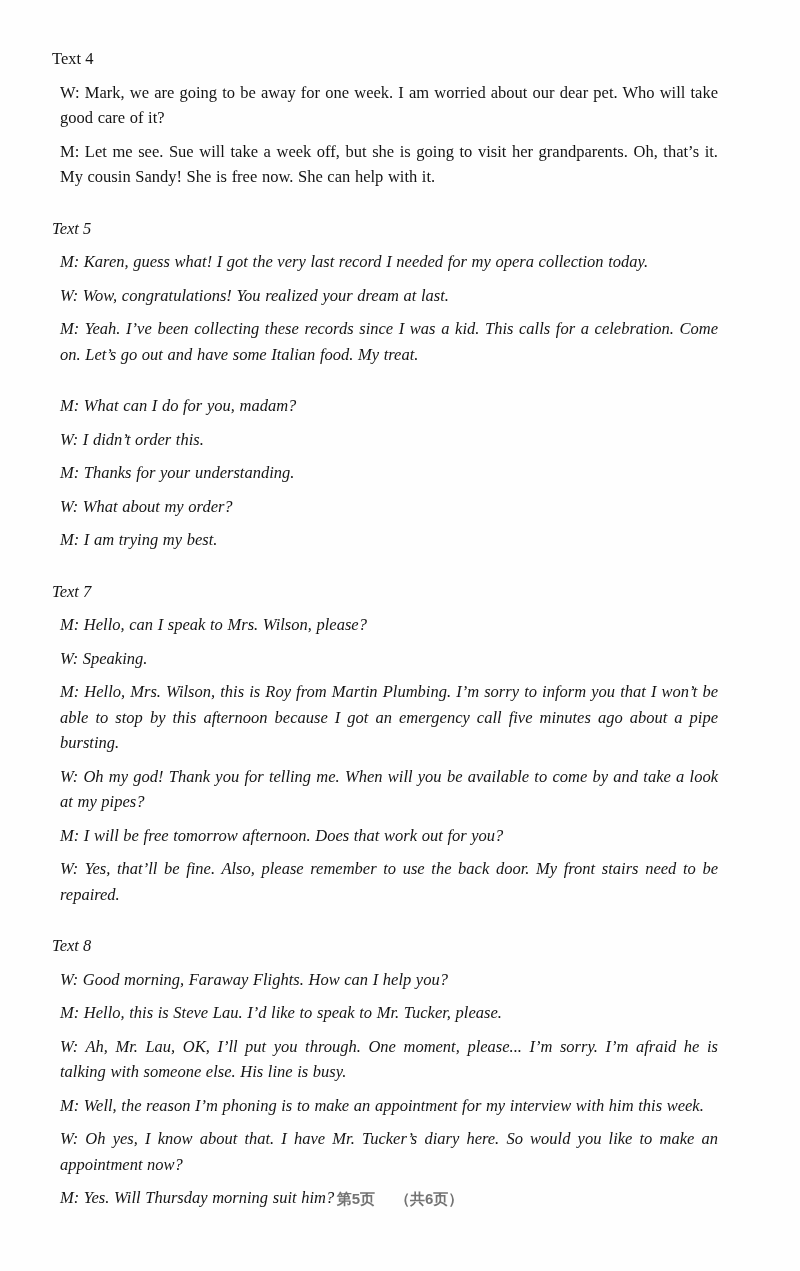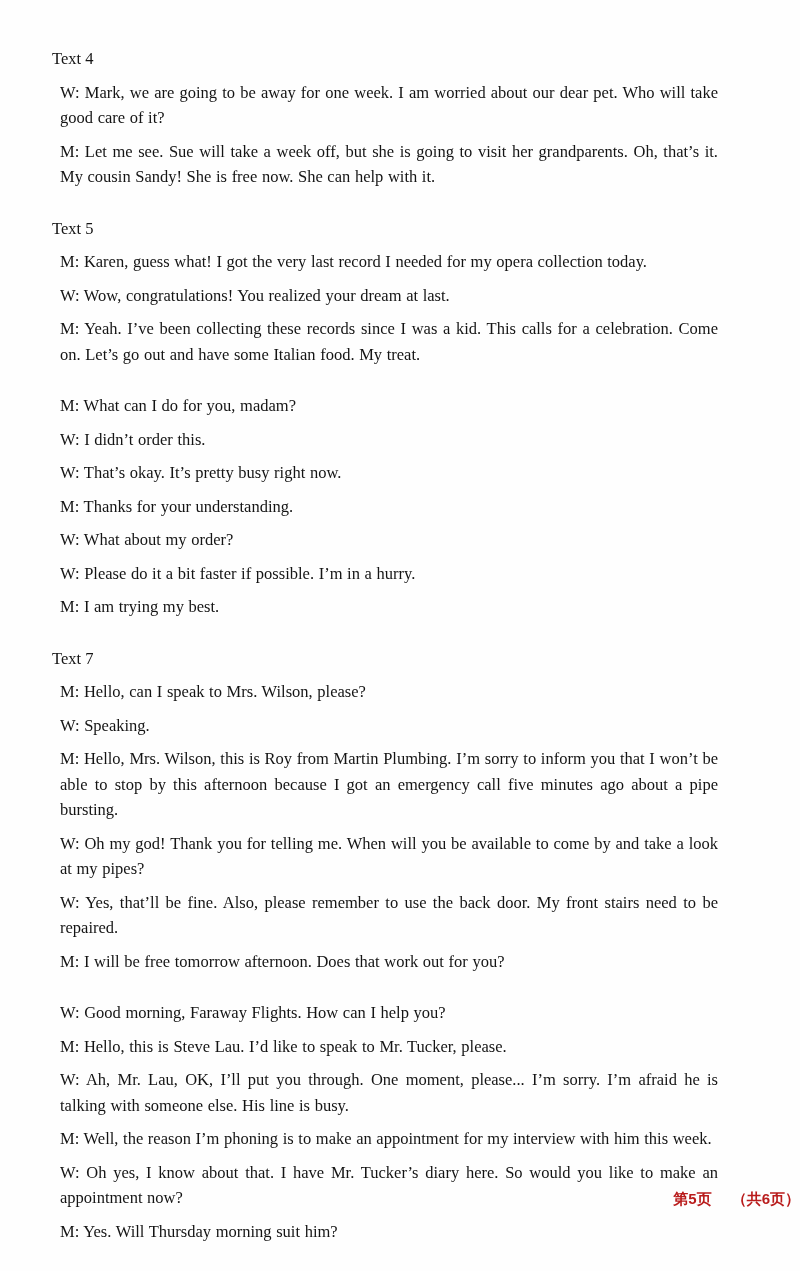--- a/index.html
+++ b/index.html
@@ -14,43 +14,43 @@
     font-family: "Liberation Serif", "DejaVu Serif", serif;
     overflow: hidden;
   }
   .content {
     position: absolute;
     top: 46px;
     left: 52px;
     width: 674px;
   }
   .text-section { margin: 0; }
-  .text-section + .text-section { margin-top: 26px; }
+  .text-section + .text-section { margin-top: 26px; font-style: italic; }
   .section-title {
     margin: 0;
     font-size: 16.5px;
     font-weight: 400;
     line-height: 25.5px;
   }
   .turn {
     margin: 8px;
     font-size: 16.5px;
     line-height: 25.5px;
     text-align: justify;
     word-spacing: 0.5px;
   }
   .page-footer {
     position: absolute;
     left: 0;
     right: 0;
     top: 1190px;
-    text-align: right;
+    text-align: center;
     font-size: 15px;
     font-weight: 700;
-    color: #b91c1c;
+    color: #737373;
     font-family: "Liberation Sans", "DejaVu Sans", sans-serif;
   }
   .page-footer .total { margin-left: 20px; }
 </style>
 </head>
 <body>
 
 <div class="page">
   <main class="content">
 
@@ -63,38 +63,37 @@
     <section class="text-section">
       <h2 class="section-title">Text 5</h2>
       <p class="turn">M: Karen, guess what! I got the very last record I needed for my opera collection today.</p>
       <p class="turn">W: Wow, congratulations! You realized your dream at last.</p>
       <p class="turn">M: Yeah. I’ve been collecting these records since I was a kid. This calls for a celebration. Come on. Let’s go out and have some Italian food. My treat.</p>
     </section>
 
     <section class="text-section">
       <p class="turn">M: What can I do for you, madam?</p>
       <p class="turn">W: I didn’t order this.</p>
-      <p class="turn">W: That’s okay. It’s pretty busy right now.</p>
       <p class="turn">M: Thanks for your understanding.</p>
       <p class="turn">W: What about my order?</p>
-      <p class="turn">W: Please do it a bit faster if possible. I’m in a hurry.</p>
       <p class="turn">M: I am trying my best.</p>
     </section>
 
     <section class="text-section">
       <h2 class="section-title">Text 7</h2>
       <p class="turn">M: Hello, can I speak to Mrs. Wilson, please?</p>
       <p class="turn">W: Speaking.</p>
       <p class="turn">M: Hello, Mrs. Wilson, this is Roy from Martin Plumbing. I’m sorry to inform you that I won’t be able to stop by this afternoon because I got an emergency call five minutes ago about a pipe bursting.</p>
       <p class="turn">W: Oh my god! Thank you for telling me. When will you be available to come by and take a look at my pipes?</p>
+      <p class="turn">M: I will be free tomorrow afternoon. Does that work out for you?</p>
       <p class="turn">W: Yes, that’ll be fine. Also, please remember to use the back door. My front stairs need to be repaired.</p>
-      <p class="turn">M: I will be free tomorrow afternoon. Does that work out for you?</p>
     </section>
 
     <section class="text-section">
+      <h2 class="section-title">Text 8</h2>
       <p class="turn">W: Good morning, Faraway Flights. How can I help you?</p>
       <p class="turn">M: Hello, this is Steve Lau. I’d like to speak to Mr. Tucker, please.</p>
       <p class="turn">W: Ah, Mr. Lau, OK, I’ll put you through. One moment, please... I’m sorry. I’m afraid he is talking with someone else. His line is busy.</p>
       <p class="turn">M: Well, the reason I’m phoning is to make an appointment for my interview with him this week.</p>
       <p class="turn">W: Oh yes, I know about that. I have Mr. Tucker’s diary here. So would you like to make an appointment now?</p>
       <p class="turn">M: Yes. Will Thursday morning suit him?</p>
     </section>
 
   </main>
 

